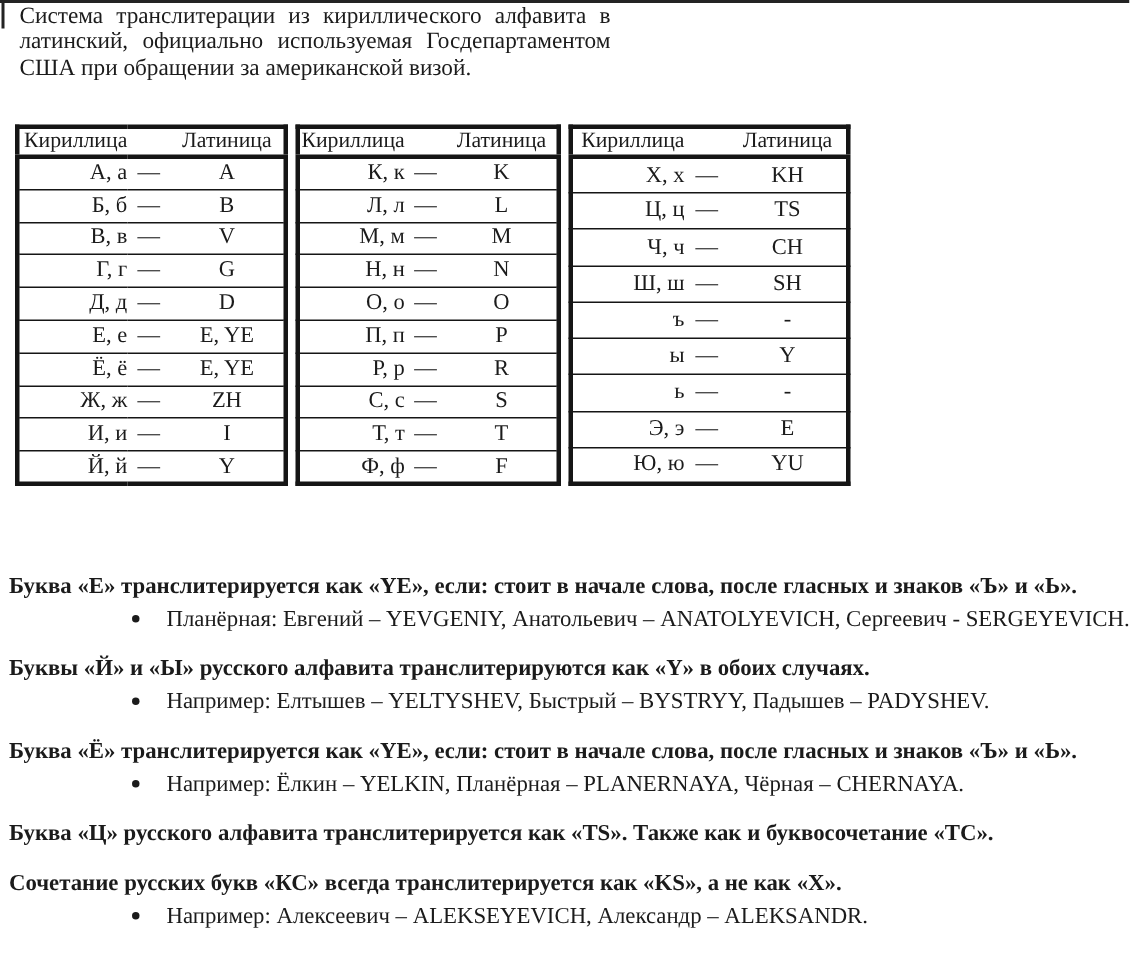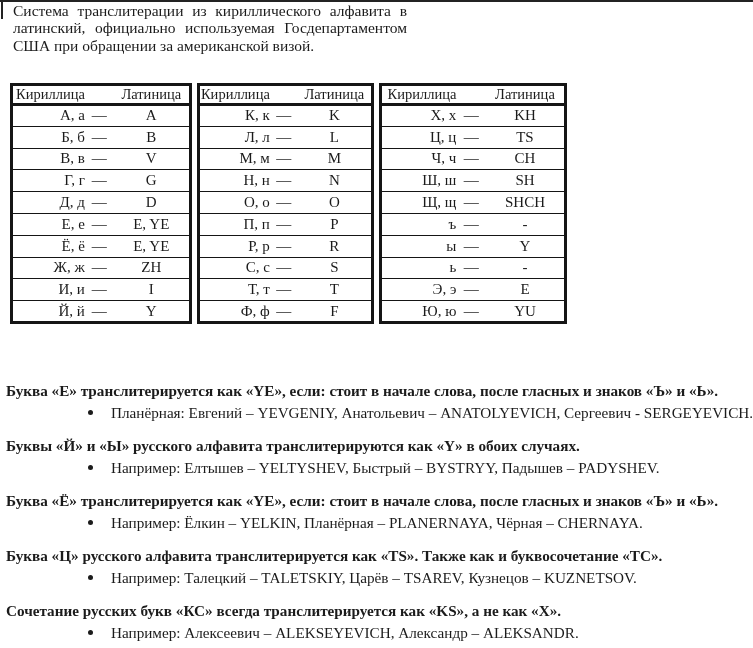--- a/index.html
+++ b/index.html
@@ -212,25 +212,20 @@
             <td>Ч, ч</td>
             <td class="cell-dash">—</td>
             <td>CH</td>
           </tr>
         <tr>
             <td>Ш, ш</td>
             <td class="cell-dash">—</td>
             <td>SH</td>
           </tr>
         <tr>
-            <td>Щ, щ</td>
-            <td class="cell-dash">—</td>
-            <td>SHCH</td>
-          </tr>
-        <tr>
             <td>ъ</td>
             <td class="cell-dash">—</td>
             <td>-</td>
           </tr>
         <tr>
             <td>ы</td>
             <td class="cell-dash">—</td>
             <td>Y</td>
           </tr>
         <tr>
@@ -274,24 +269,20 @@
     <div class="note">
       <div class="note-heading">Буква «Ё» транслитерируется как «YE», если: стоит в начале слова,  после гласных и знаков «Ъ» и «Ь».</div>
       <div class="note-example">
         <span class="bullet"></span>
         <span class="example-text">Например: Ёлкин – YELKIN, Планёрная – PLANERNAYA, Чёрная – CHERNAYA.</span>
       </div>
     </div>
 
     <div class="note">
       <div class="note-heading">Буква «Ц» русского алфавита транслитерируется как «TS». Также как и буквосочетание «ТС».</div>
-      <div class="note-example">
-        <span class="bullet"></span>
-        <span class="example-text">Например: Талецкий – TALETSKIY, Царёв – TSAREV, Кузнецов – KUZNETSOV.</span>
-      </div>
     </div>
 
     <div class="note">
       <div class="note-heading">Сочетание русских букв «КС» всегда транслитерируется как «KS», а не как «X».</div>
       <div class="note-example">
         <span class="bullet"></span>
         <span class="example-text">Например: Алексеевич – ALEKSEYEVICH, Александр – ALEKSANDR.</span>
       </div>
     </div>
 

